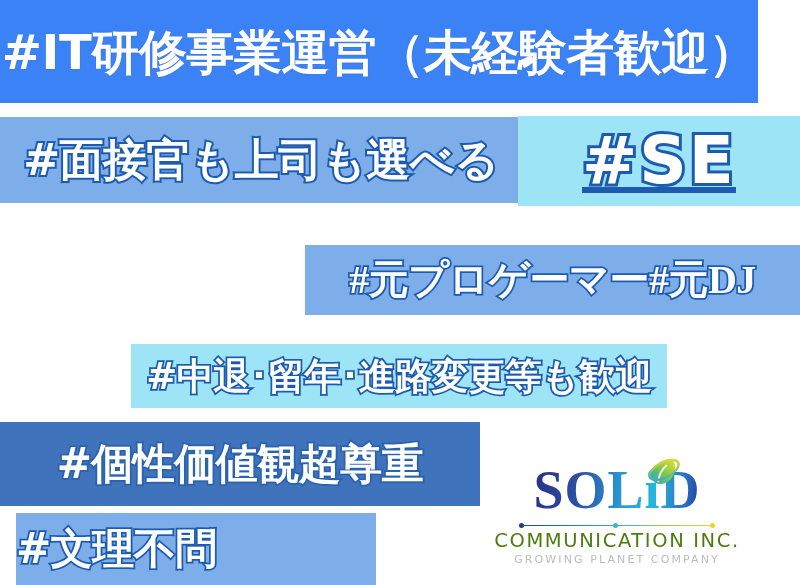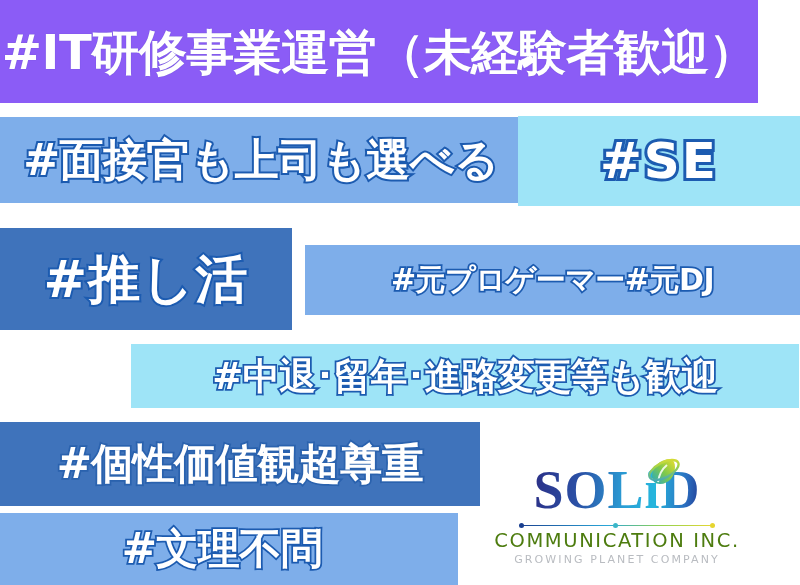--- a/index.html
+++ b/index.html
@@ -31,21 +31,21 @@
     display: block;
     white-space: nowrap;
     font-family: "DejaVu Sans", "Liberation Sans", sans-serif;
     font-weight: bold;
     letter-spacing: -0.5px;
     line-height: 1;
   }
 
   
   .band-dark {
-    background: #8b5cf6;
+    background: #3b82f6;
   }
   .band-dark .band-text {
     color: #ffffff;
     text-shadow: 0 0 1px rgba(8,48,110,0.35);
   }
 
   
   .band-mid {
     background: #7eaeea;
   }
@@ -75,61 +75,63 @@
     left: 0; top: 117px; width: 522px; height: 86px;
     justify-content: center;
   }
   #band-interviewer .band-text { font-size: 44px; }
 
   #band-se {
     left: 518px; top: 116px; width: 282px; height: 90px;
     justify-content: center;
   }
   #band-se .band-text {
-    font-size: 50px;
+    font-size: 66px;
     -webkit-text-stroke: 6px #1c5bb0;
     letter-spacing: 2px;
+    text-decoration: underline;
   }
 
   #band-oshikatsu {
     left: 0; top: 228px; width: 292px; height: 102px;
     justify-content: center;
   }
   #band-oshikatsu .band-text { font-size: 52px; letter-spacing: 1px; }
 
   #band-gamer {
     left: 305px; top: 245px; width: 495px; height: 70px;
     justify-content: center;
   }
   #band-gamer .band-text {
-    font-size: 30px;
+    font-size: 40px;
+    font-family: Liberation Serif, serif;
     -webkit-text-stroke: 3.5px #1c5bb0;
   }
 
   #band-dropout {
-    left: 131px; top: 344px; width: 668px; height: 64px;
+    left: 131px; top: 344px; width: 536px; height: 64px;
     justify-content: center;
   }
   #band-dropout .band-text {
     font-size: 37px;
     -webkit-text-stroke: 3.5px #1c5bb0;
   }
 
   #band-individuality {
     left: 0; top: 422px; width: 480px; height: 84px;
     justify-content: center;
   }
   #band-individuality .band-text {
     font-size: 42px;
     -webkit-text-stroke: 3.5px #2a62ae;
   }
 
   #band-bunri {
-    left: 0; top: 513px; width: 458px; height: 72px;
-    justify-content: center;
+    left: 16px; top: 513px; width: 360px; height: 72px;
+    justify-content: flex-start;
     padding-right: 14px;
   }
   #band-bunri .band-text {
     font-size: 42px;
     -webkit-text-stroke: 3.5px #1c5bb0;
   }
 
   
   #logo {
     position: absolute;
@@ -215,23 +217,20 @@
   </div>
 
   <div class="band band-mid" id="band-interviewer">
     <span class="band-text">#面接官も上司も選べる</span>
   </div>
 
   <div class="band band-cyan" id="band-se">
     <span class="band-text">#SE</span>
   </div>
 
-  <div class="band band-steel" id="band-oshikatsu">
-    <span class="band-text">#推し活</span>
-  </div>
 
   <div class="band band-mid" id="band-gamer">
     <span class="band-text">#元プロゲーマー#元DJ</span>
   </div>
 
   <div class="band band-cyan" id="band-dropout">
     <span class="band-text">#中退･留年･進路変更等も歓迎</span>
   </div>
 
   <div class="band band-steel" id="band-individuality">

